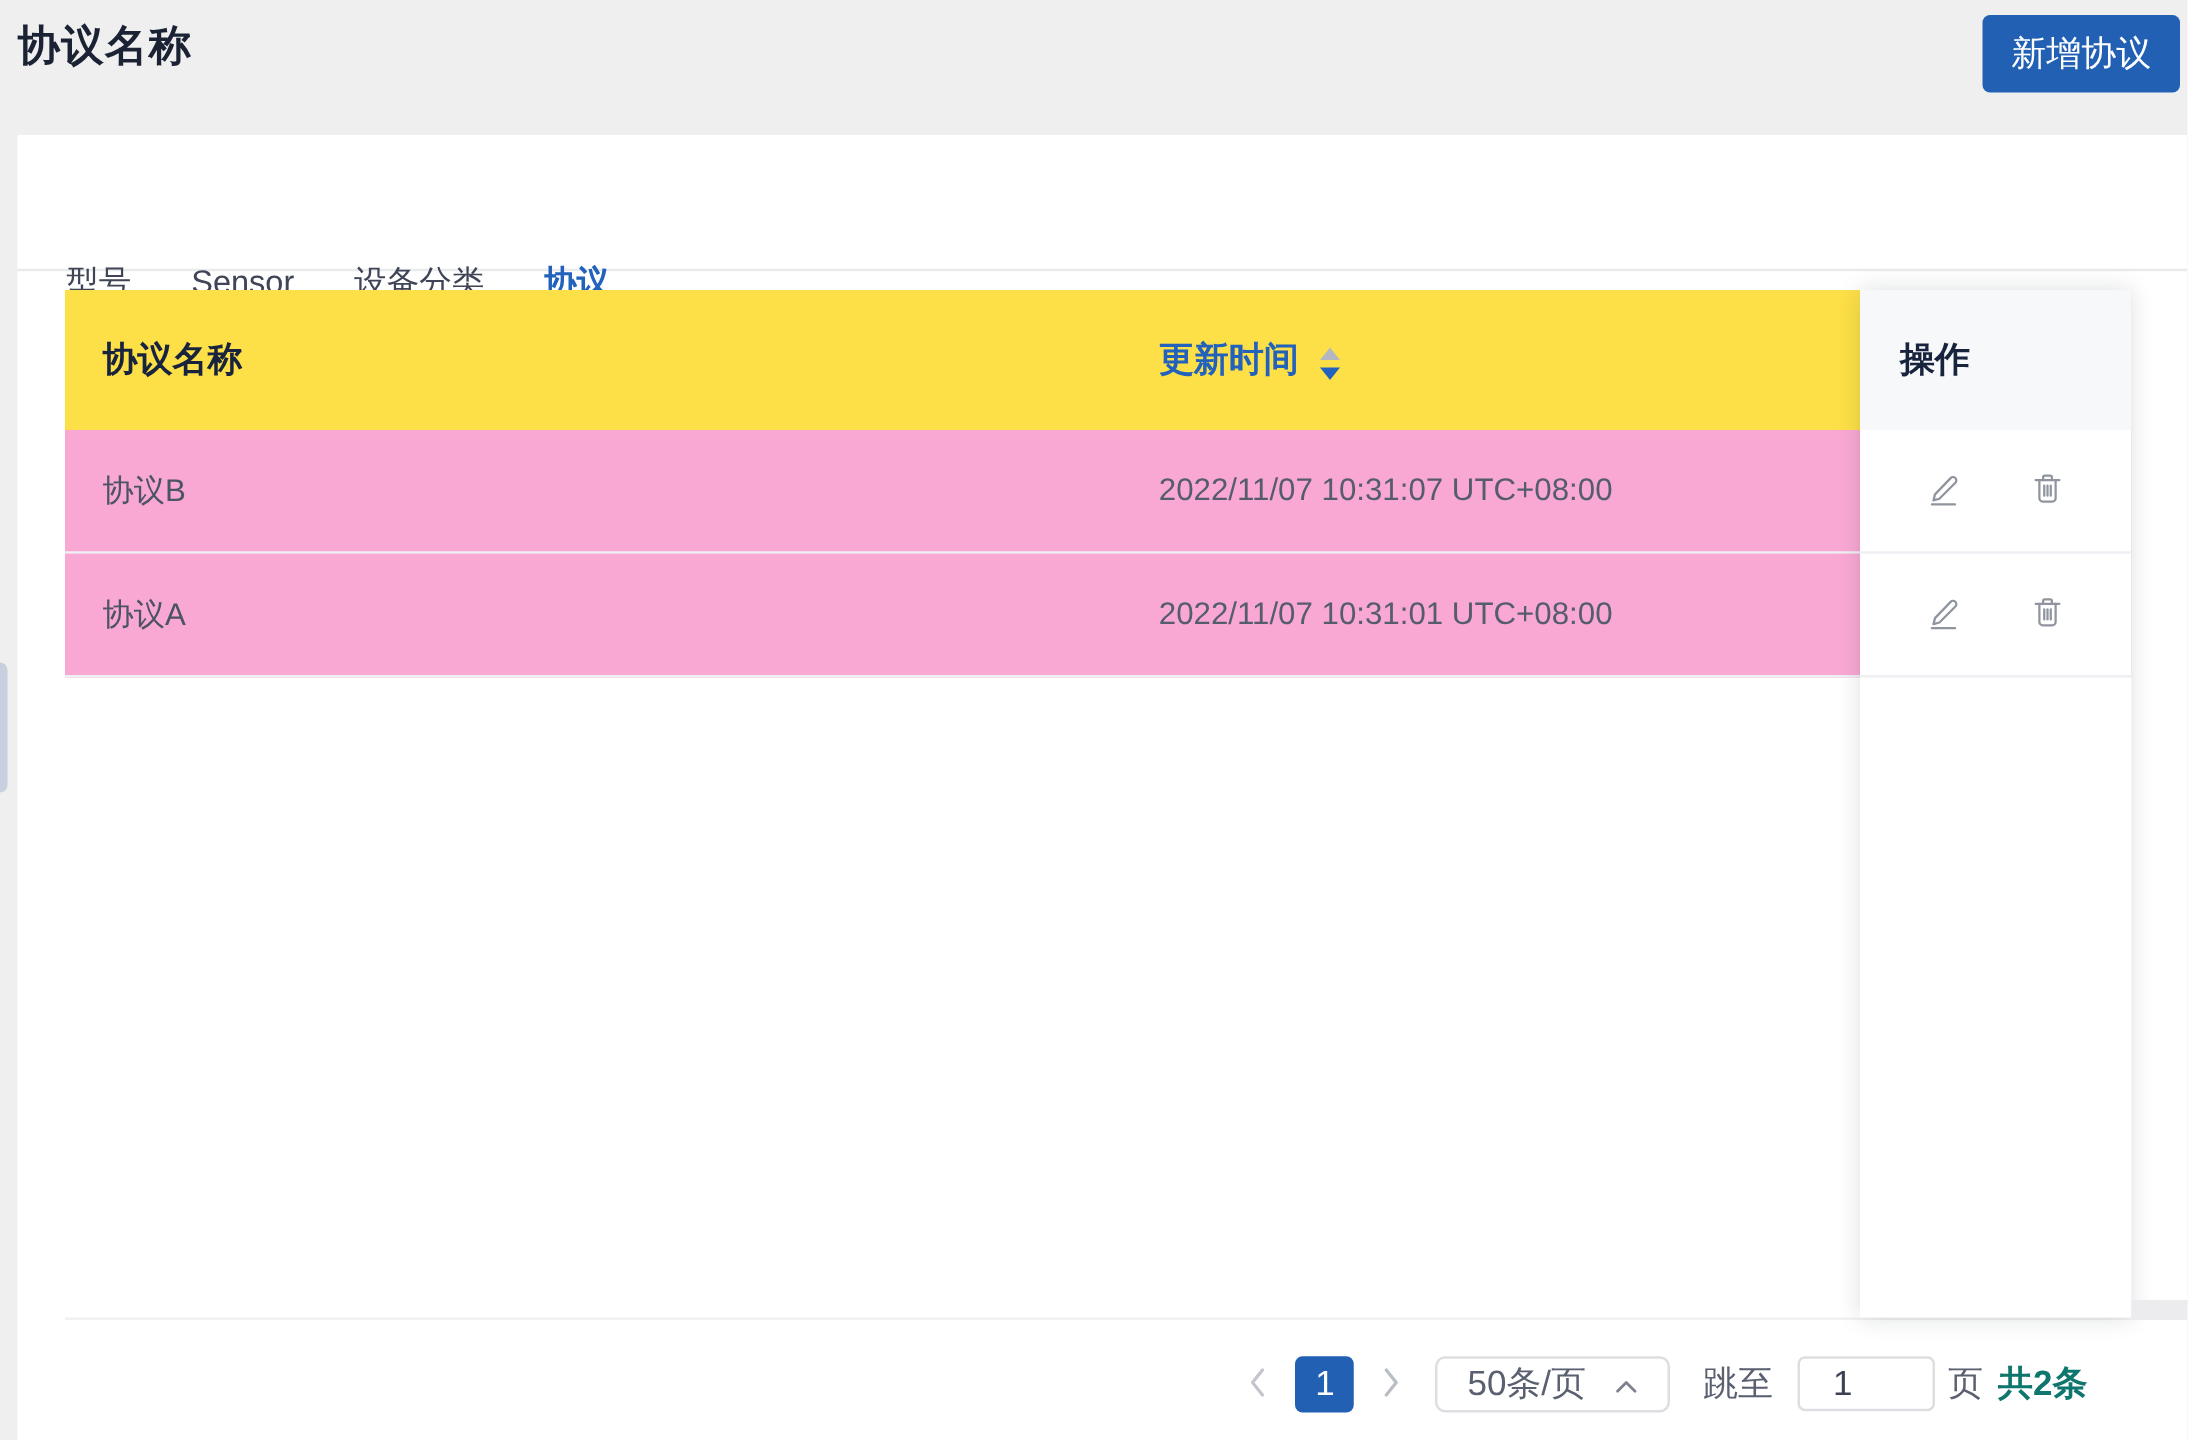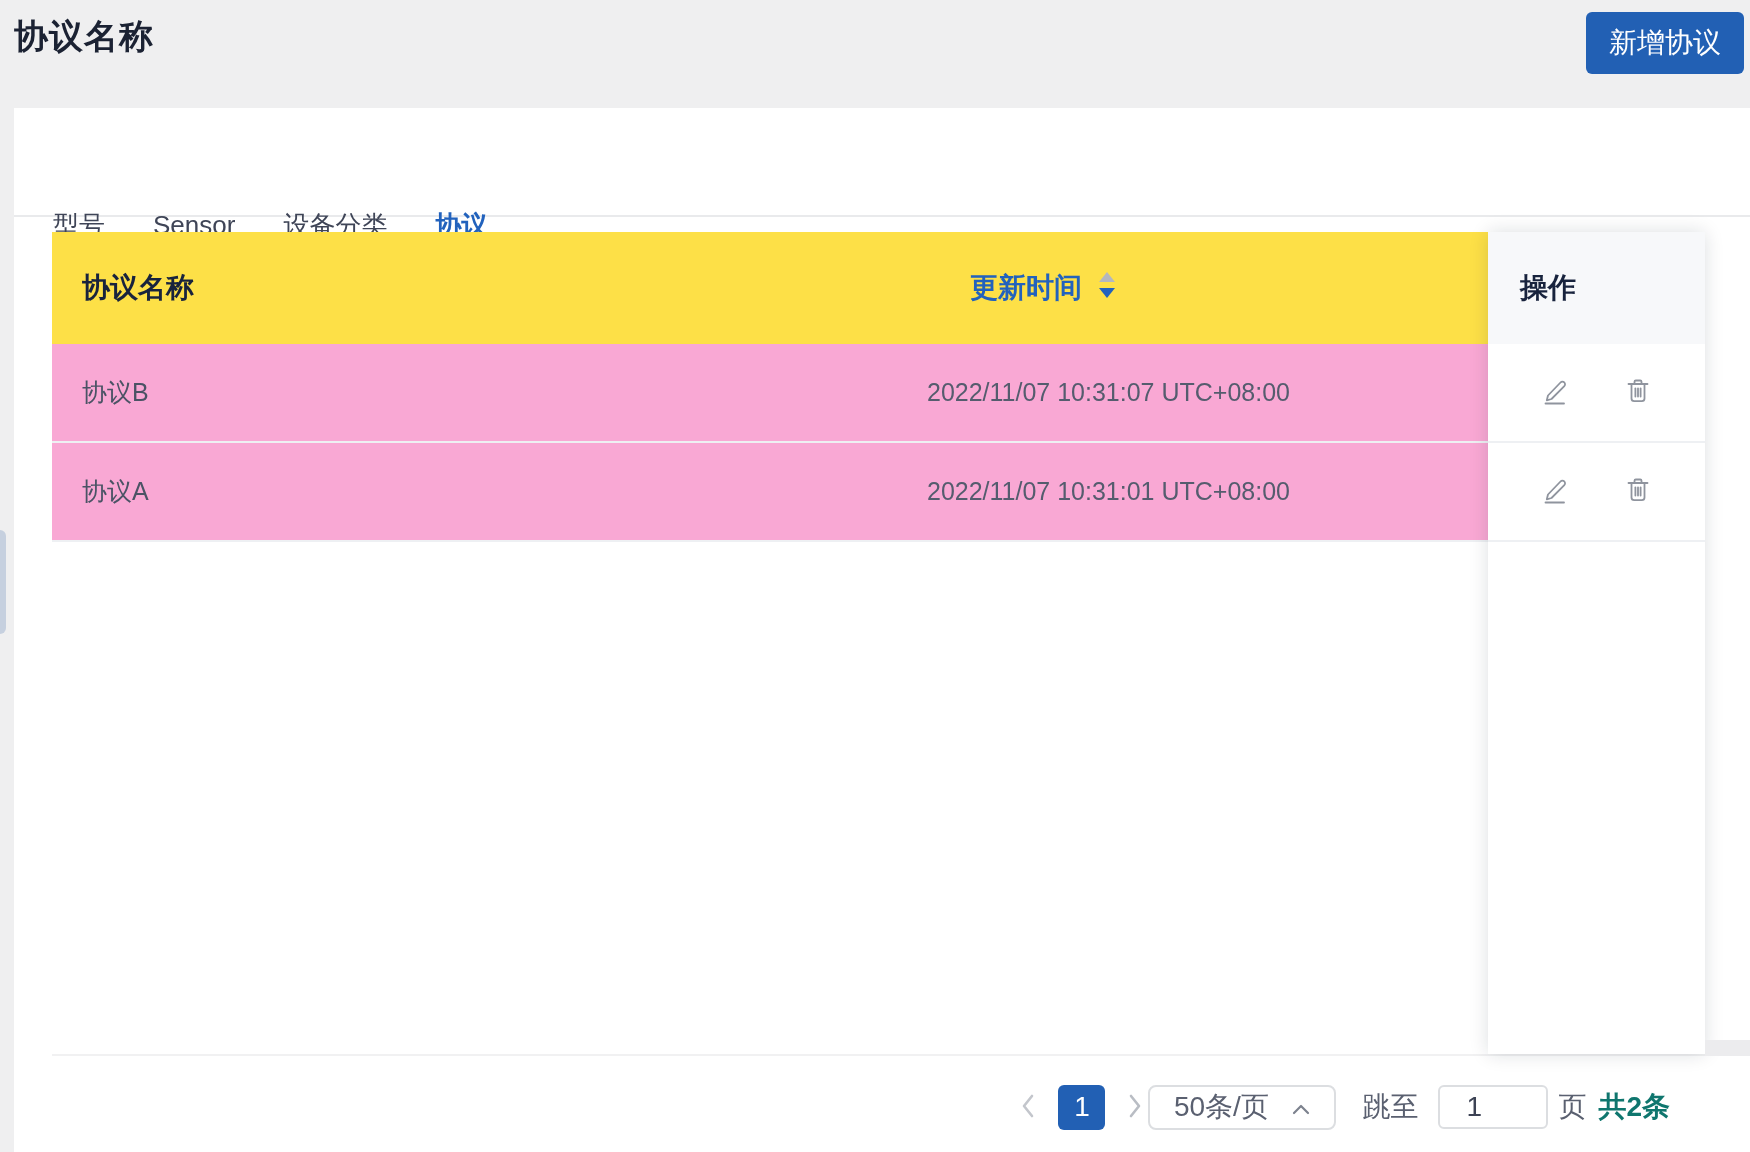--- a/index.html
+++ b/index.html
@@ -51,22 +51,22 @@
     position:absolute; left:38px; top:124px; width:1653px; height:824px;
     border-bottom:2px solid #f1f1f2;
   }
   .thead {
     height:112px; background:#fde047;
     display:flex; align-items:center;
     font-size:28px; font-weight:700; color:#18233d;
   }
   .col-name { width:875px; padding-left:30px; }
   .col-updated {
-    display:flex; align-items:flex-start; gap:10px;
-    color:#2262bd; cursor:pointer;margin-left:43px;
+    display:flex; align-items:flex-end; gap:10px;
+    color:#2262bd; cursor:pointer;
   }
   .sort-caret { display:inline-flex; flex-direction:column; margin-left:4px; }
   .trow {
     height:99px; display:flex; align-items:center;
     font-size:25px; color:#4b5365;
     border-bottom:2px solid #eef0f3; background:#f9a8d4;
   }
   .trow .cell-updated { color:#555c6e; }
 
   
@@ -99,21 +99,21 @@
     position:absolute; top:976px; right:80px; height:46px;
     display:flex; align-items:center; font-size:28px; color:#5a6070;
   }
   .pg-arrow { background:none; border:none; cursor:pointer; padding:0 4px; display:flex; align-items:center; }
   .pg-current {
     width:47px; height:45px; margin:0 17px; border:none; cursor:pointer;
     background:#2260b4; color:#ffffff; font-size:28px; border-radius:6px;
     display:flex; align-items:center; justify-content:center; font-family:inherit;
   }
   .pg-size {
-    width:188px; height:45px; margin-left:0;
+    width:188px; height:45px; margin-left:22px;
     border:2px solid #dcdee1; border-radius:8px; background:#ffffff;
     display:flex; align-items:center; justify-content:center; gap:22px;
     color:#5a6070; cursor:pointer; font-size:28px; font-family:inherit;
   }
   .jump-label { margin-left:26px; }
   .pg-input {
     width:110px; height:44px; margin-left:20px;
     border:2px solid #dcdee1; border-radius:6px;
     font-size:28px; color:#3c4254; padding-left:26px;
     font-family:inherit; outline:none;

